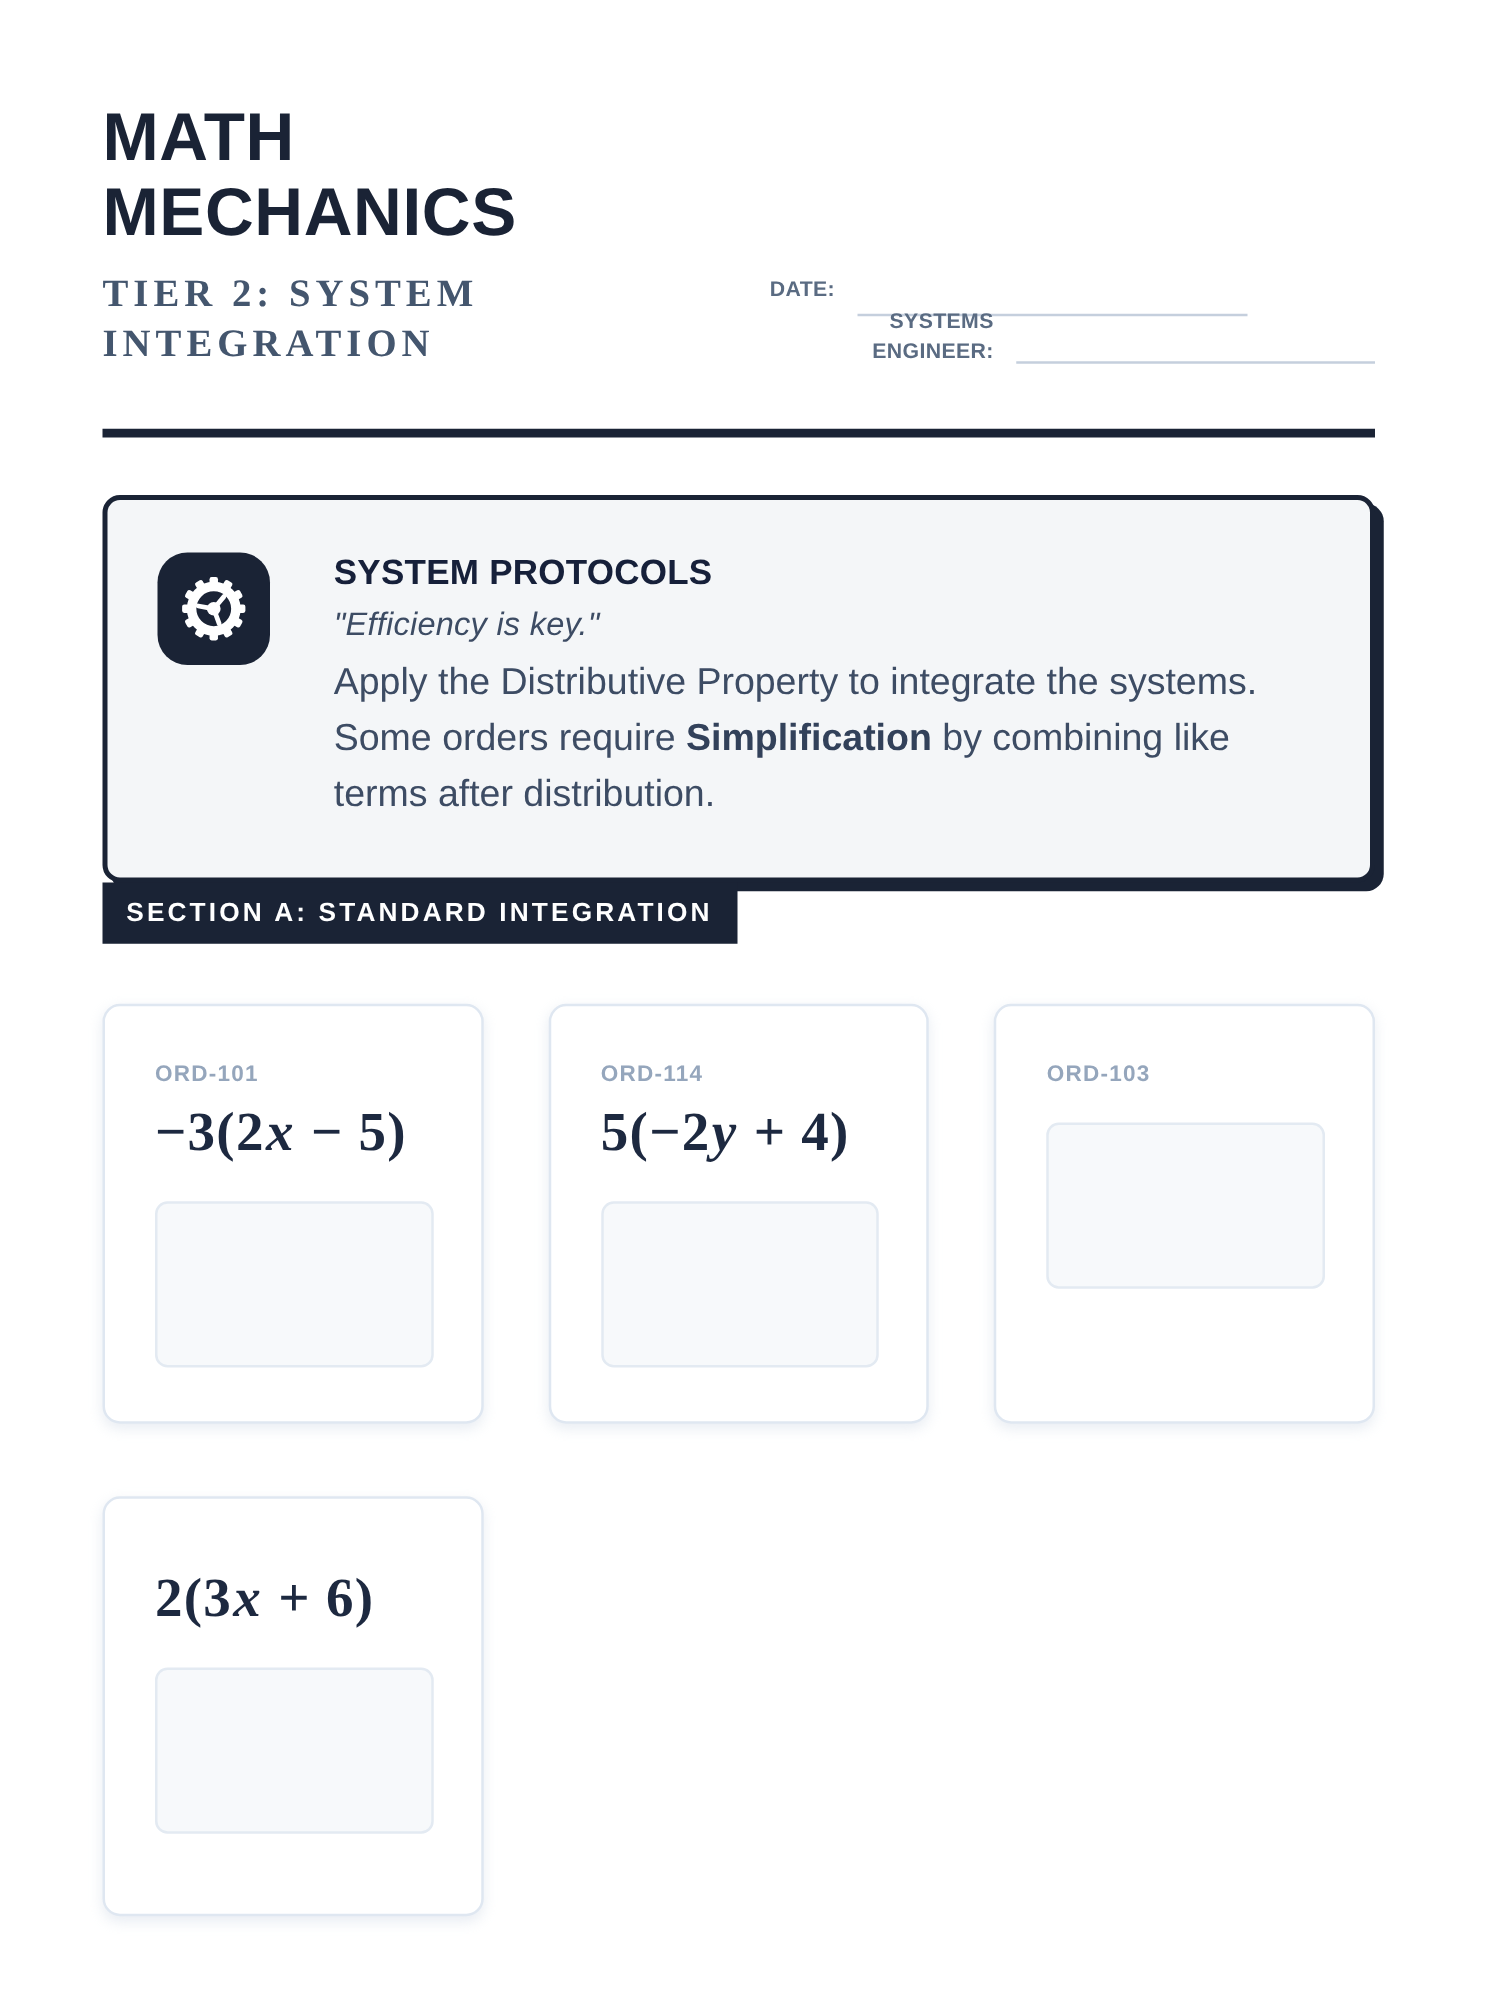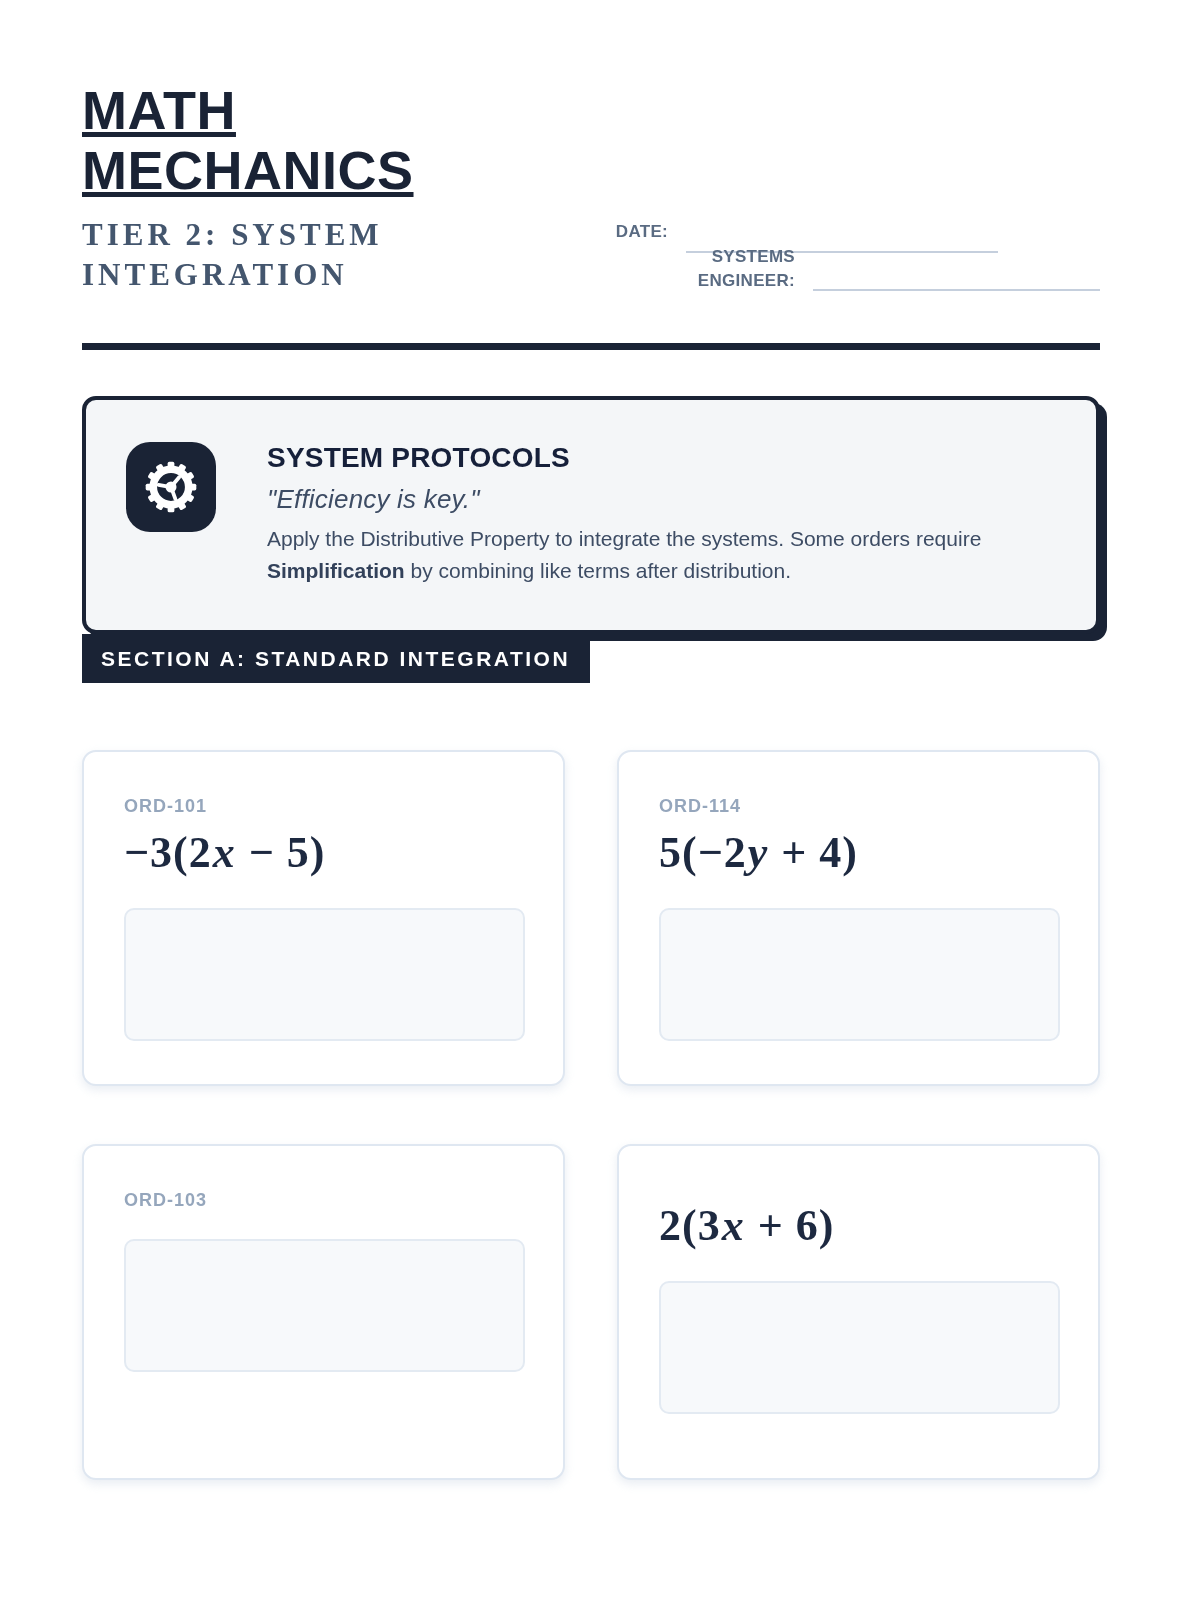--- a/index.html
+++ b/index.html
@@ -9,21 +9,21 @@
     background: #ffffff;
     font-family: "Liberation Sans", sans-serif;
     padding: 0 100px 0 82px;
     color: #1a2335;
   }
   
   header { display: flex; padding-top: 80px; }
   .title-block { width: 540px; }
   h1.main-title {
     font-size: 54px; line-height: 1.12; font-weight: 800;
-    letter-spacing: 0.5px; color: #1a2335; width: 420px; text-decoration: underline;
+    letter-spacing: 0.5px; color: #1a2335; width: 420px;
   }
   .subtitle {
     margin-top: 14px;
     font-family: "Liberation Serif", serif;
     font-weight: 700; font-size: 31px; line-height: 1.28;
     letter-spacing: 4px; color: #44566e; width: 420px;
   }
   .fields { flex: 1; margin-top: 110px; }
   .field-row { display: flex; justify-content: flex-end; align-items: flex-end; }
   .field-label {
@@ -57,34 +57,34 @@
   }
   .protocols-text { flex: 1; }
   .protocols-text h2 {
     font-size: 28px; font-weight: 700; color: #16203a; letter-spacing: 0.2px;
   }
   .protocols-text .quote {
     margin-top: 10px; font-size: 26px; font-style: italic;
     color: #3d4c64; letter-spacing: 0.2px;
   }
   .protocols-text .body {
-    margin-top: 8px; font-size: 21px; line-height: 1.5; color: #3d4c64;
+    margin-top: 8px; font-size: 30px; line-height: 1.5; color: #3d4c64;
   }
   .protocols-text .body strong { font-weight: 700; color: #32415a; }
   
   .section-bar {
     display: inline-block;
     background: #1a2335; color: #ffffff;
     font-size: 21px; font-weight: 700; letter-spacing: 2.5px;
     padding: 13px 20px 12px 19px;
   }
   
   .grid {
-    margin-top: 67px;
-    display: grid; grid-template-columns: 1fr 1fr;
+    margin-top: 48px;
+    display: grid; grid-template-columns: 1fr 1fr 1fr;
     column-gap: 52px; row-gap: 58px;
   }
   .card {
     min-height: 336px;
     background: #ffffff;
     border: 2px solid #dfe7f1;
     border-radius: 14px;
     box-shadow: 0 4px 10px rgba(186, 200, 219, 0.32);
     padding: 44px 38px 38px 40px;
   }

